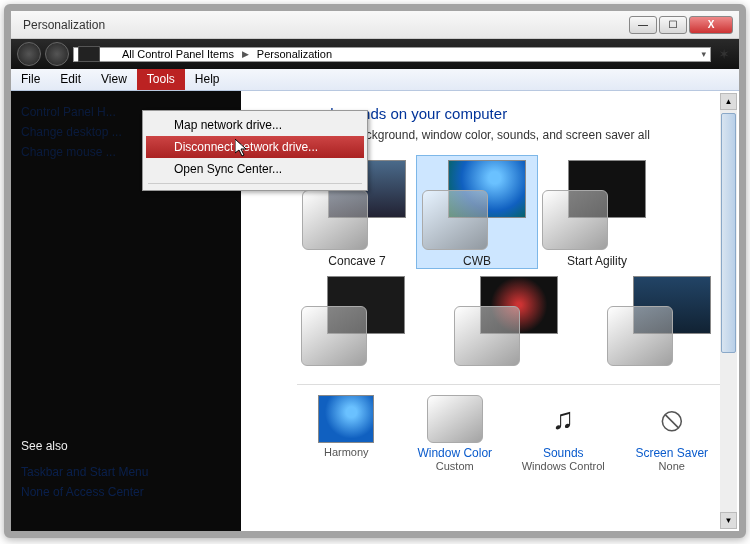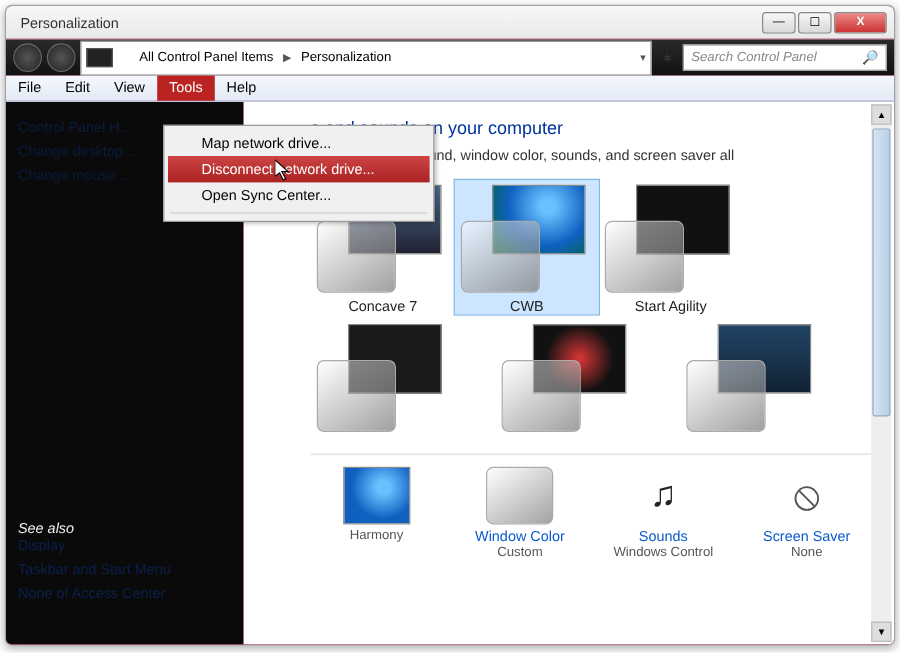--- a/index.html
+++ b/index.html
@@ -1,47 +1,47 @@
 <!DOCTYPE html>
 <html><head>
 <meta charset="utf-8">
 <style>
   * { box-sizing: border-box; margin: 0; padding: 0; font-family: "Segoe UI", Tahoma, sans-serif; }
   body { background: #fff; width: 750px; height: 544px; overflow: hidden; }
   
-  .window { width: 742px; height: 534px; margin: 4px; border: 1px solid #a3a3a3; border-radius: 6px; overflow: hidden; background: #be185d; position: relative; box-shadow: 0 2px 8px rgba(0,0,0,.3);}
+  .window { width: 742px; height: 534px; margin: 4px; border: 7px solid #a3a3a3; border-radius: 6px; overflow: hidden; background: #701a75; position: relative; box-shadow: 0 2px 8px rgba(0,0,0,.3);}
   
   .titlebar { height: 28px; background: linear-gradient(#f8f8f8,#e8e8e8); display: flex; align-items: center; padding: 0 6px; border-bottom: 1px solid #ccc; }
   .titlebar .title { font-size: 12px; color: #333; margin-left: 6px; flex: 1; }
   .winbtns { display: flex; gap: 2px; }
   .winbtn { width: 28px; height: 18px; border: 1px solid #888; border-radius: 3px; background: linear-gradient(#f8f8f8,#d8d8d8); display:flex; align-items:center; justify-content:center; font-size:10px;}
   .winbtn.close { width: 44px; background: linear-gradient(#e88,#c33); color:#fff; font-weight:bold;}
   
   .addrbar { height: 30px; background: linear-gradient(#2a2a2a,#111); display:flex; align-items:center; padding: 0 6px; gap:4px;}
   .navbtn { width:24px; height:24px; border-radius:50%; background: radial-gradient(#555,#222); border:1px solid #666;}
-  .addrfield { flex:1; height:29px; background:#fff; border:1px solid #999; display:flex; align-items:center; font-size:11px; padding:0 4px;}
+  .addrfield { flex:1; height:15px; background:#fff; border:1px solid #999; display:flex; align-items:center; font-size:11px; padding:0 4px;}
   .crumb { padding: 0 8px; color:#000;}
   .crumb-arrow { color:#555; font-size:9px;}
   .star { width:18px; text-align:center; font-size:14px; color:#333;}
   .searchbox { width:170px; height:22px; background:#fff; border:1px solid #999; display:flex; align-items:center; padding:0 6px; font-size:11px; color:#888; font-style:italic;}
   .searchbox .icon { margin-left:auto; color:#333; font-style:normal;}
   
   .menubar { height:22px; background: linear-gradient(#f4f7fc,#e3eaf6); border-bottom:1px solid #b8c8e0; display:flex; font-size:12px;}
   .menuitem { padding: 3px 10px; cursor:default;}
   .menuitem.open { background:#b22; color:#fff;}
   
   .dropdown { position:absolute; left:131px; top:99px; width:226px; background:#f0f0f0; border:1px solid #999; box-shadow: 2px 2px 4px rgba(0,0,0,.3); z-index:10; padding: 3px;}
   .dd-item { font-size:12px; padding:4px 10px 4px 28px; position:relative;}
   .dd-item.hover { background: linear-gradient(#c44,#a22); color:#fff;}
   .dd-sep { height:1px; background:#ccc; margin: 3px 2px;}
   .cursor { position:absolute; left:224px; top:128px; z-index:20; font-size:16px;}
   
   .body { display:flex; height: calc(100% - 80px);}
-  .sidebar { width:198px; background:#0a0a0a; padding:14px 10px; color:#003a9e; font-size:12px;}
-  .sidebar .hdr { color:#eee; margin-top:280px; margin-bottom:0;font-style:italic;}
+  .sidebar { width:230px; background:#0a0a0a; padding:14px 10px; color:#003a9e; font-size:12px;}
+  .sidebar .hdr { color:#eee; margin-top:280px; margin-bottom:12px;}
   .sidebar a { display:block; color:#0a3a9a; margin-bottom:6px; text-decoration:none; opacity:.45;}
   .sidebar .toplinks a { opacity:.35; margin-bottom:6px;}
   
   .main { flex:1; background:#fff; padding: 14px 18px 0 56px; position:relative; overflow:hidden;}
   .main h1 { font-size:15px; font-weight:normal; color:#003399; margin-bottom:6px;}
   .main p { font-size:12px; color:#333; margin-bottom:14px;}
   
   .themes { display:flex; flex-wrap:wrap;}
   .theme { width:120px; text-align:center; font-size:12px; color:#222;}
   .theme.sel { background:#cde6ff; outline:1px solid #7db7e8; }
@@ -94,43 +94,38 @@
     <div class="addrfield">
       <div class="monicon"></div>
       <span style="width:14px"></span>
       <span class="crumb">All Control Panel Items</span>
       <span class="crumb-arrow">▶</span>
       <span class="crumb">Personalization</span>
       <span style="flex:1"></span>
       <span class="crumb-arrow">▾</span>
     </div>
     <div class="star">✶</div>
-    <div class="searchbox">
-      <span>Search Control Panel</span>
-      <span class="icon">🔎</span>
-    </div>
   </div>
 
   <div class="menubar">
     <div class="menuitem">File</div>
     <div class="menuitem">Edit</div>
     <div class="menuitem">View</div>
     <div class="menuitem open">Tools</div>
     <div class="menuitem">Help</div>
   </div>
 
   <div class="body">
     <div class="sidebar">
       <div class="toplinks">
         <a>Control Panel H...</a>
         <a>Change desktop ...</a>
         <a>Change mouse ...</a>
       </div>
       <div class="hdr">See also</div>
-      <a>Display</a>
       <a>Taskbar and Start Menu</a>
       <a>None of Access Center</a>
     </div>
 
     <div class="main">
       <h1>s and sounds on your computer</h1>
       <p>e desktop background, window color, sounds, and screen saver all</p>
 
       <div class="themes">
         <div class="theme">

